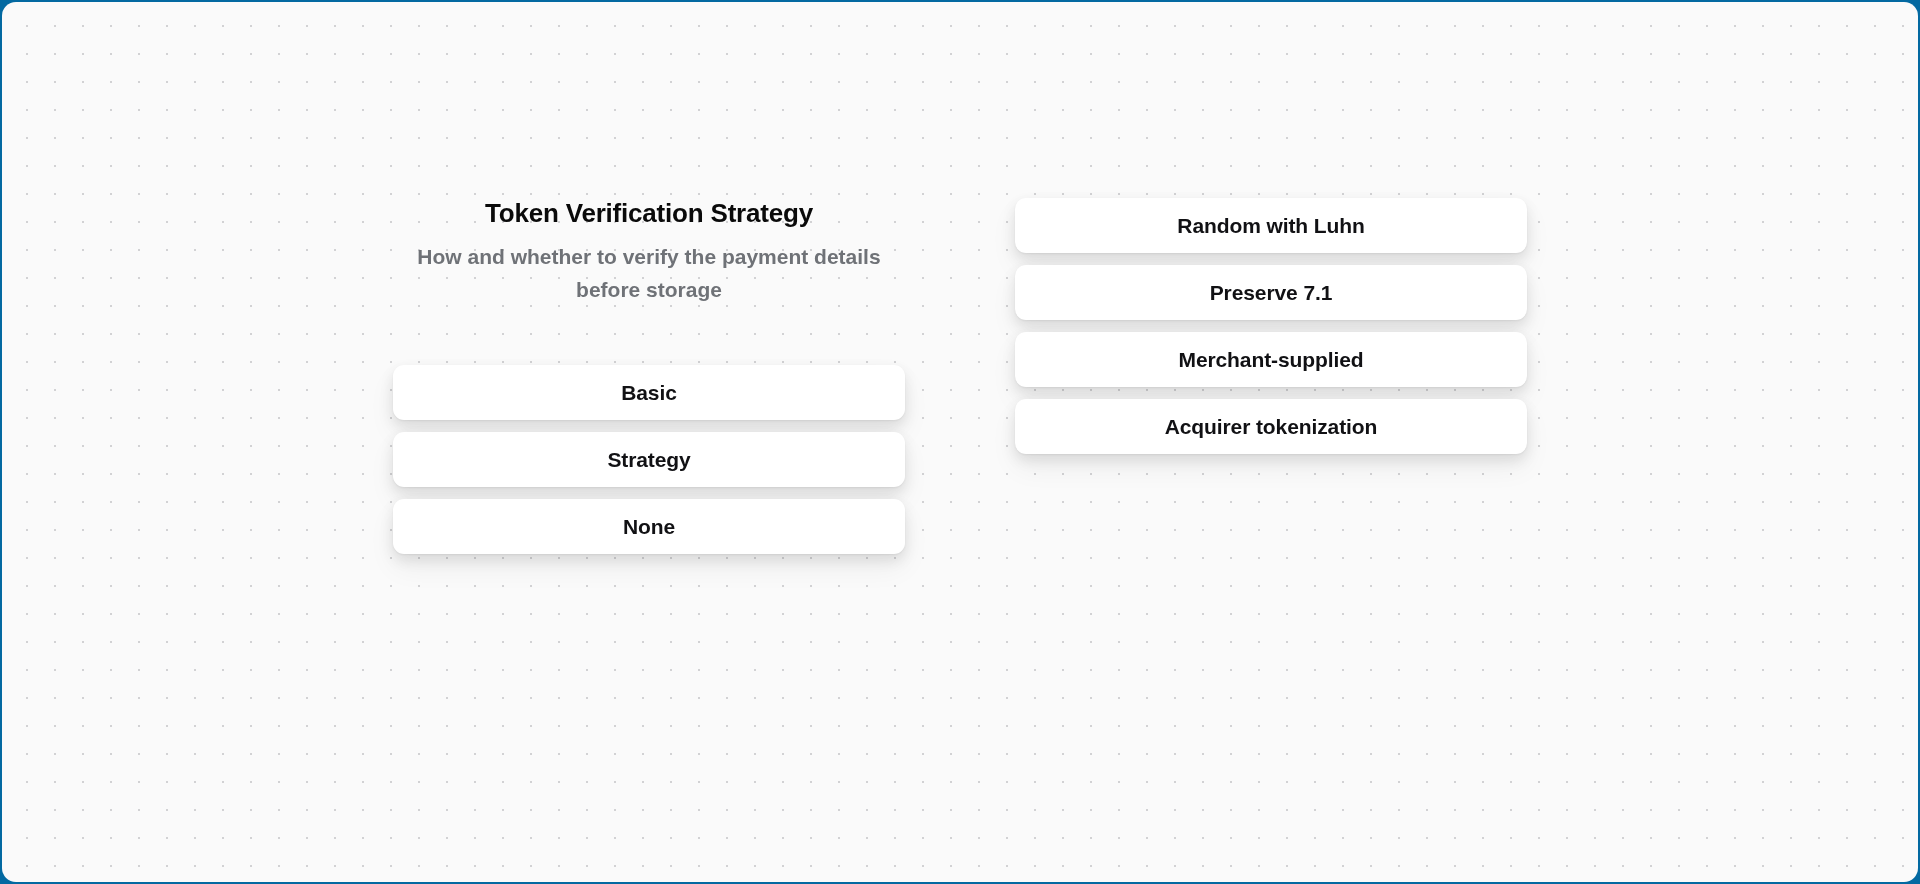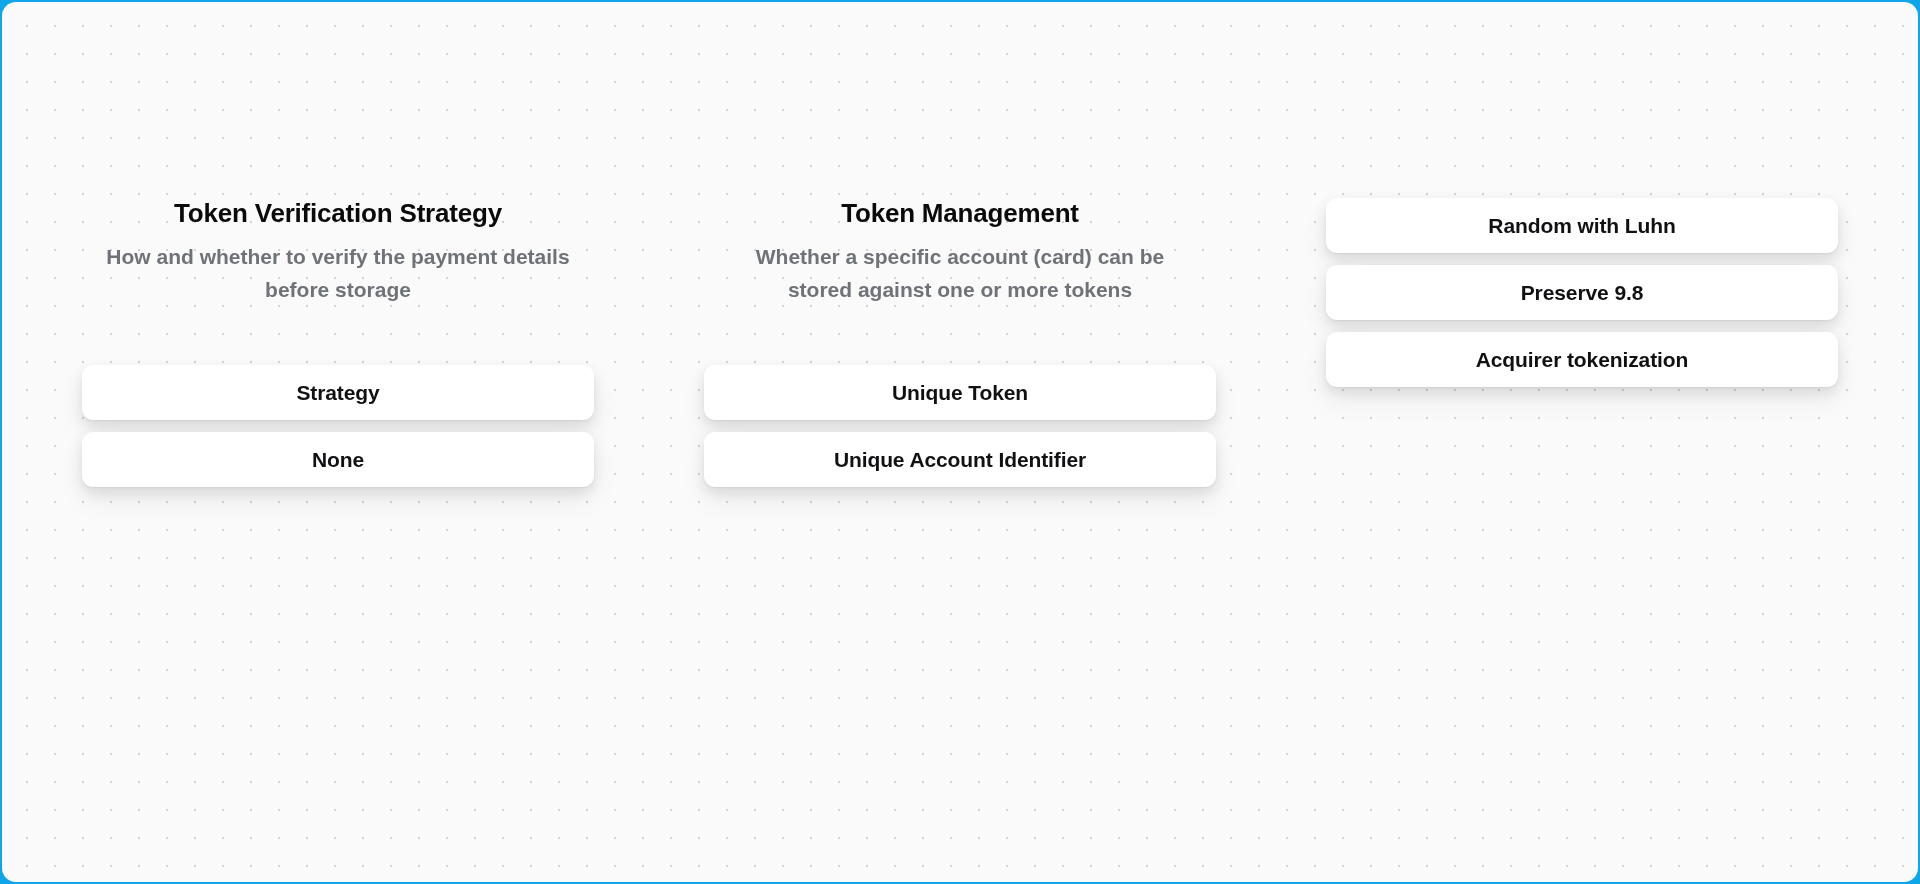--- a/index.html
+++ b/index.html
@@ -10,21 +10,21 @@
     height: 884px;
     overflow: hidden;
     background: #ffffff;
     font-family: "Liberation Sans", sans-serif;
   }
 
   #canvas {
     position: relative;
     width: 1920px;
     height: 884px;
-    background: #0ea5e9;
+    background: #0369a1;
   }
 
   
   .board {
     position: absolute;
     left: 2px;
     top: 2px;
     width: 1916px;
     height: 880px;
     border-radius: 14px;
@@ -117,48 +117,40 @@
 <div id="canvas">
   <div class="board">
     <div class="columns">
         <div class="column">
           <div class="col-head">
             <div class="col-title">Token Verification Strategy</div>
             <div class="col-desc">How and whether to verify the payment details before storage</div>
           </div>
           <div class="card-list">
             <div class="option-card">
+              <span class="option-label">Basic</span>
+            </div>
+            <div class="option-card">
               <span class="option-label">Strategy</span>
             </div>
             <div class="option-card">
               <span class="option-label">None</span>
-            </div>
-          </div>
-        </div>
-        <div class="column">
-          <div class="col-head">
-            <div class="col-title">Token Management</div>
-            <div class="col-desc">Whether a specific account (card) can be stored against one or more tokens</div>
-          </div>
-          <div class="card-list">
-            <div class="option-card">
-              <span class="option-label">Unique Token</span>
-            </div>
-            <div class="option-card">
-              <span class="option-label">Unique Account Identifier</span>
             </div>
           </div>
         </div>
         <div class="column">
           <div class="card-list">
             <div class="option-card">
               <span class="option-label">Random with Luhn</span>
             </div>
             <div class="option-card">
-              <span class="option-label">Preserve 9.8</span>
+              <span class="option-label">Preserve 7.1</span>
+            </div>
+            <div class="option-card">
+              <span class="option-label">Merchant-supplied</span>
             </div>
             <div class="option-card">
               <span class="option-label">Acquirer tokenization</span>
             </div>
           </div>
         </div>
       </div>
   </div>
 </div>
 

